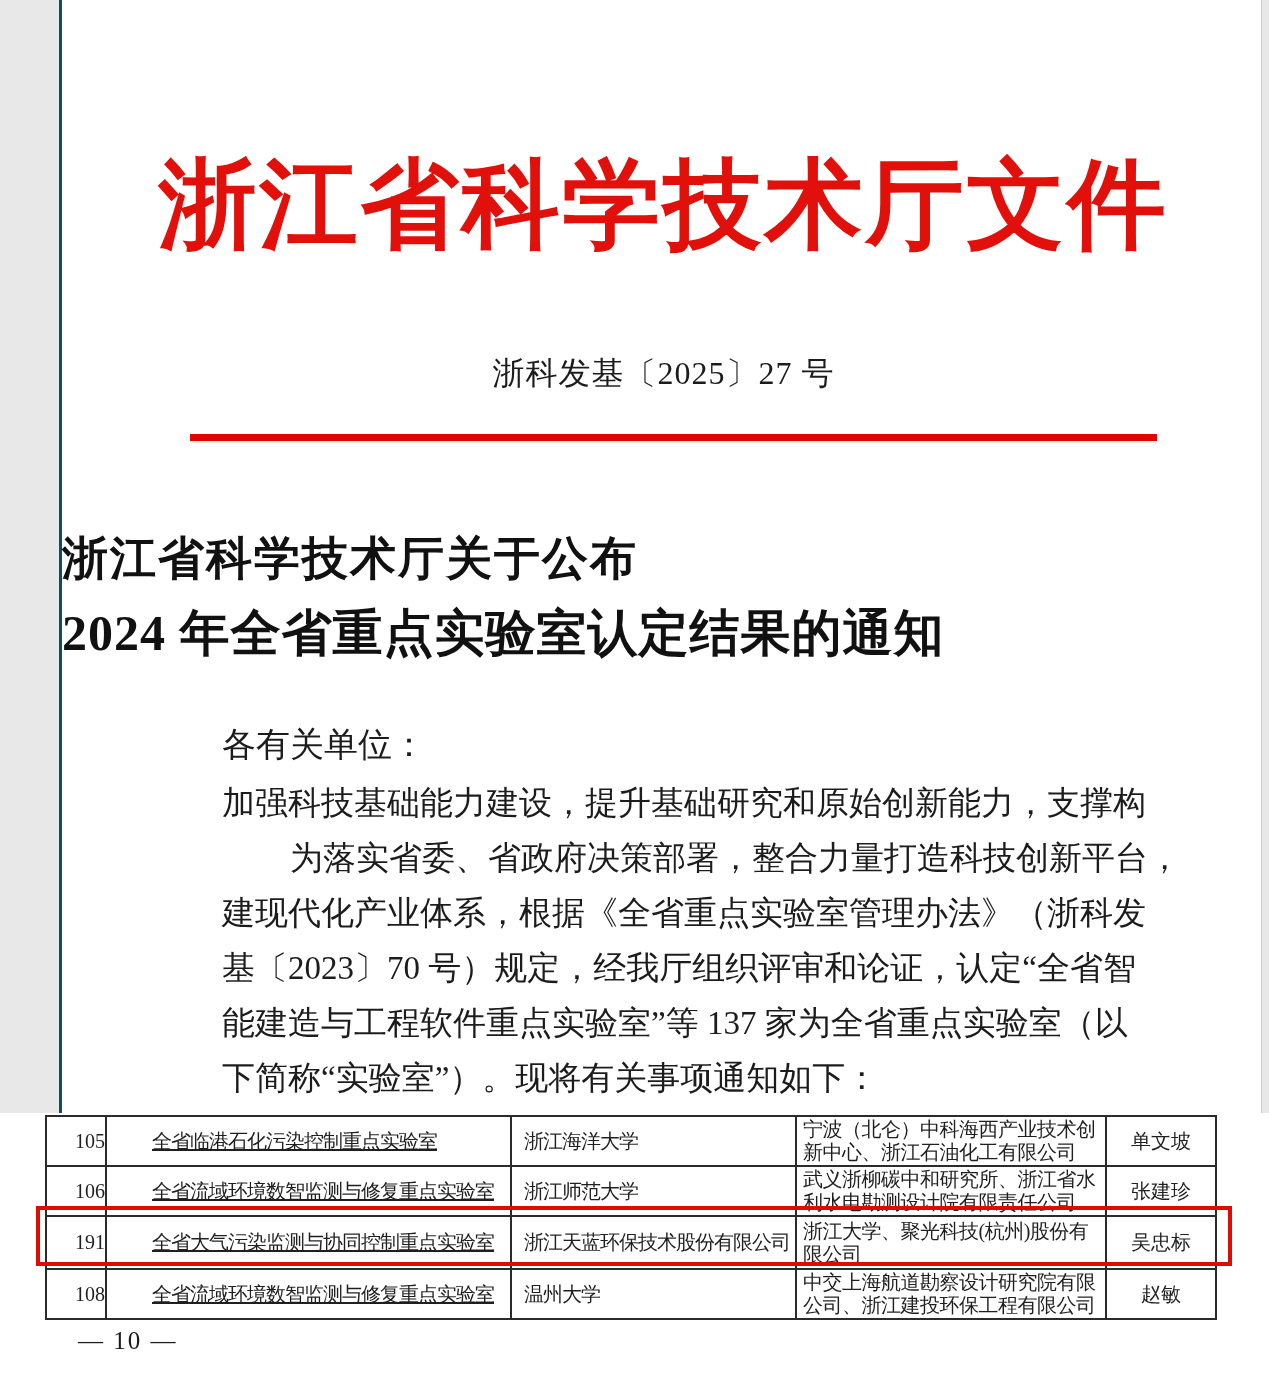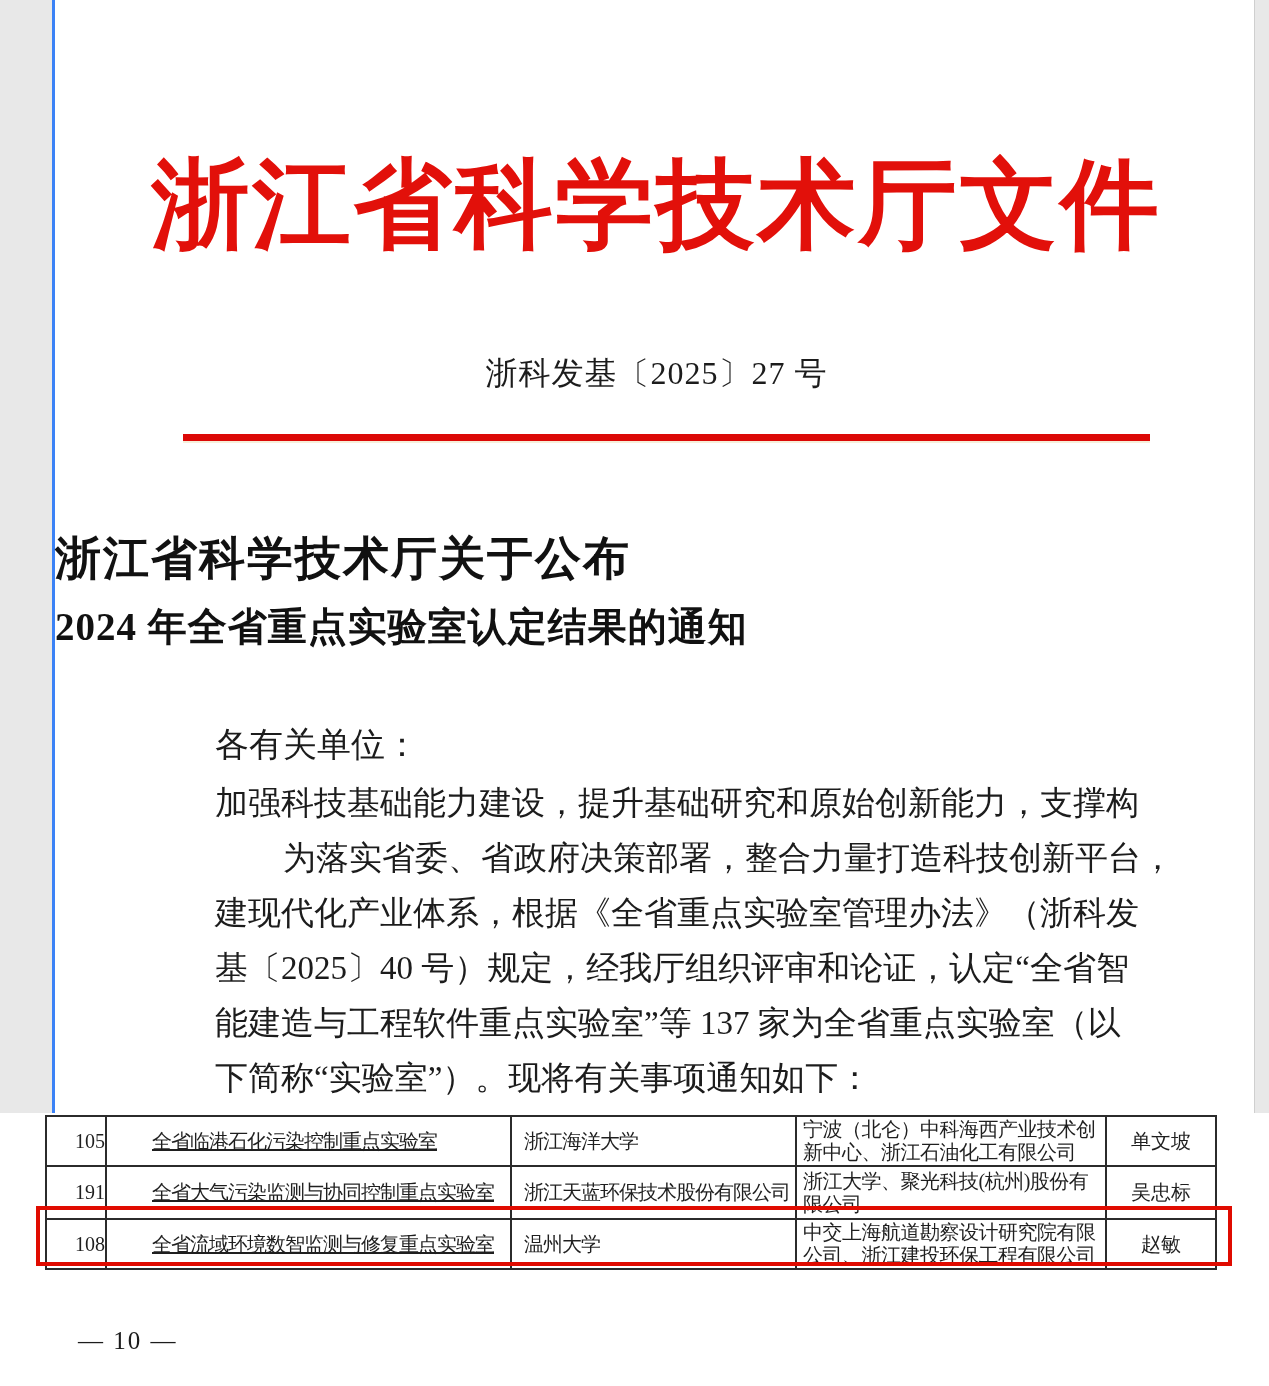--- a/index.html
+++ b/index.html
@@ -8,23 +8,23 @@
     position:relative;
     width:1269px; height:1386px;
     margin:0 auto;
     background:#e8e8e8;
     overflow:hidden;
     font-family:"Liberation Serif", serif;
     color:#1f1f1f;
   }
   
   .page-top {
-    position:absolute; left:52px; top:0; width:1203px; height:1113px;
+    position:absolute; left:59px; top:0; width:1203px; height:1113px;
     background:#ffffff;
-    border-left:3px solid #3b82f6;
+    border-left:3px solid #0c4a6e;
     border-right:1px solid #cfcfcf;
   }
   .doc-title {
     position:absolute; left:0; top:140px; width:1203px;
     text-align:center;
     font-size:98px; font-weight:900; letter-spacing:3px;
     color:#e2100a;
     font-family:"Liberation Serif", serif;
     white-space:nowrap;
   }
@@ -37,21 +37,21 @@
   .red-rule {
     position:absolute; left:128px; top:434px; width:967px; height:7px;
     background:#dc0806;
     box-shadow:0 2px 0 rgba(230,210,150,0.35);
   }
   .subtitle-1, .subtitle-2 {
     position:absolute; left:0; width:1203px; text-align:left;
     font-weight:bold; color:#111; white-space:nowrap;
   }
   .subtitle-1 { top:528px; font-size:46px; letter-spacing:2px; }
-  .subtitle-2 { top:600px; font-size:39px; letter-spacing:1px; }
+  .subtitle-2 { top:600px; font-size:50px; letter-spacing:1px; }
   .salutation {
     position:absolute; left:160px; top:722px;
     font-size:34px; color:#1c1c1c;
   }
   .body-text {
     position:absolute; left:160px; top:776px; width:900px;
   }
   .body-line {
     height:55px; line-height:55px;
     font-size:33px; color:#1c1c1c;
@@ -108,35 +108,42 @@
     <div class="doc-title">浙江省科学技术厅文件</div>
     <div class="doc-number">浙科发基〔2025〕27 号</div>
     <div class="red-rule"></div>
     <div class="subtitle-1">浙江省科学技术厅关于公布</div>
     <div class="subtitle-2">2024 年全省重点实验室认定结果的通知</div>
     <div class="salutation">各有关单位：</div>
     <div class="body-text">
       <div class="body-line">加强科技基础能力建设，提升基础研究和原始创新能力，支撑构</div>
       <div class="body-line indent">为落实省委、省政府决策部署，整合力量打造科技创新平台，</div>
       <div class="body-line">建现代化产业体系，根据《全省重点实验室管理办法》（浙科发</div>
-      <div class="body-line">基〔2025〕40 号）规定，经我厅组织评审和论证，认定“全省智</div>
+      <div class="body-line">基〔2023〕70 号）规定，经我厅组织评审和论证，认定“全省智</div>
       <div class="body-line">能建造与工程软件重点实验室”等 137 家为全省重点实验室（以</div>
       <div class="body-line last">下简称“实验室”）。现将有关事项通知如下：</div>
     </div>
   </div>
 
   <div class="page-bottom">
     <table class="lab-table">
       <tbody>
         <tr class="r1">
           <td class="c-no">105</td>
           <td class="c-lab">全省临港石化污染控制重点实验室</td>
           <td class="c-host">浙江海洋大学</td>
           <td class="c-ptn">宁波（北仑）中科海西产业技术创新中心、浙江石油化工有限公司</td>
           <td class="c-dir">单文坡</td>
+        </tr>
+        <tr class="r2">
+          <td class="c-no">106</td>
+          <td class="c-lab">全省流域环境数智监测与修复重点实验室</td>
+          <td class="c-host">浙江师范大学</td>
+          <td class="c-ptn">武义浙柳碳中和研究所、浙江省水利水电勘测设计院有限责任公司</td>
+          <td class="c-dir">张建珍</td>
         </tr>
         <tr class="r3">
           <td class="c-no">191</td>
           <td class="c-lab">全省大气污染监测与协同控制重点实验室</td>
           <td class="c-host">浙江天蓝环保技术股份有限公司</td>
           <td class="c-ptn">浙江大学、聚光科技(杭州)股份有限公司</td>
           <td class="c-dir">吴忠标</td>
         </tr>
         <tr class="r4">
           <td class="c-no">108</td>

